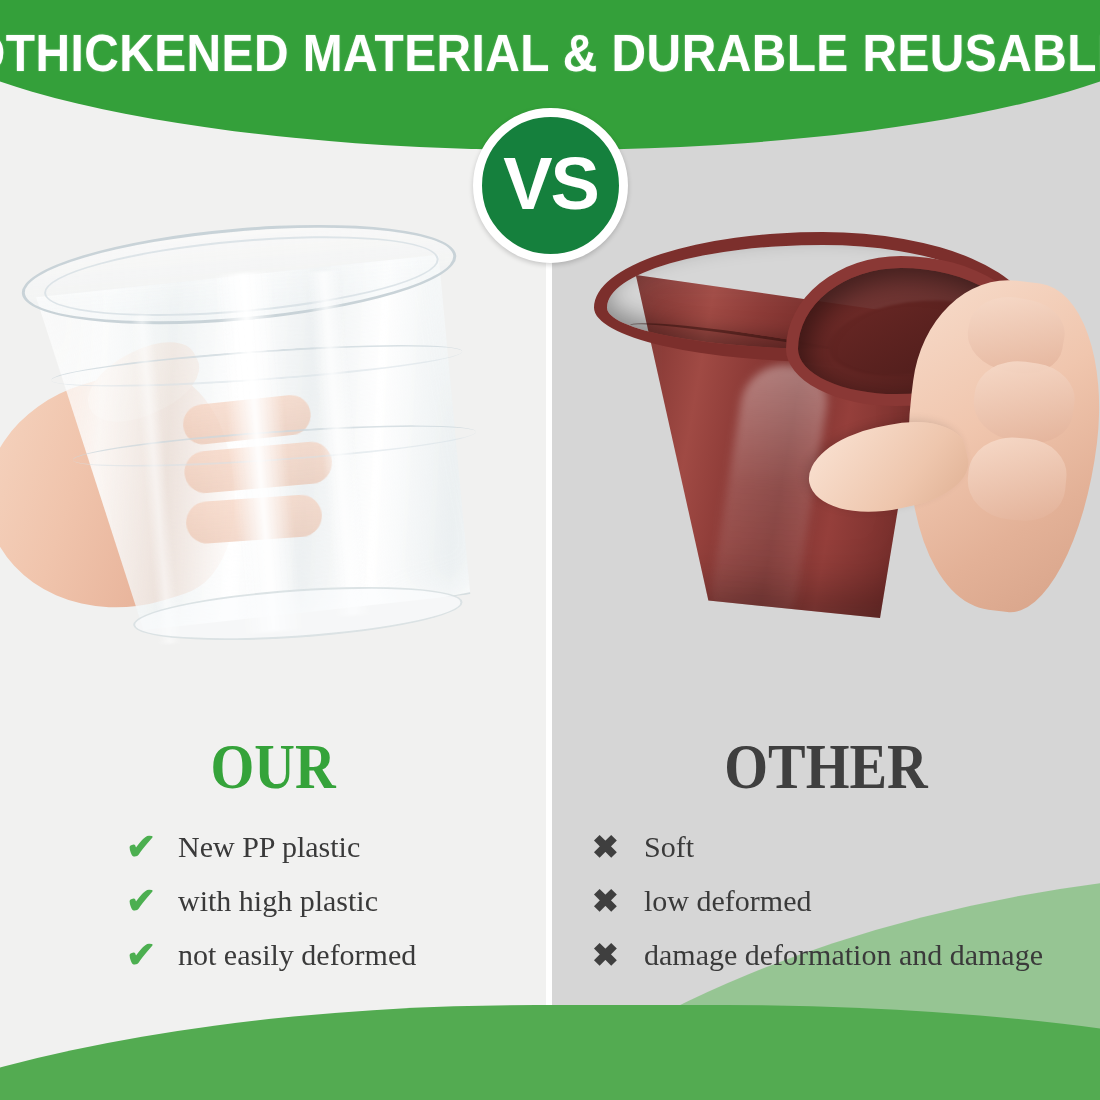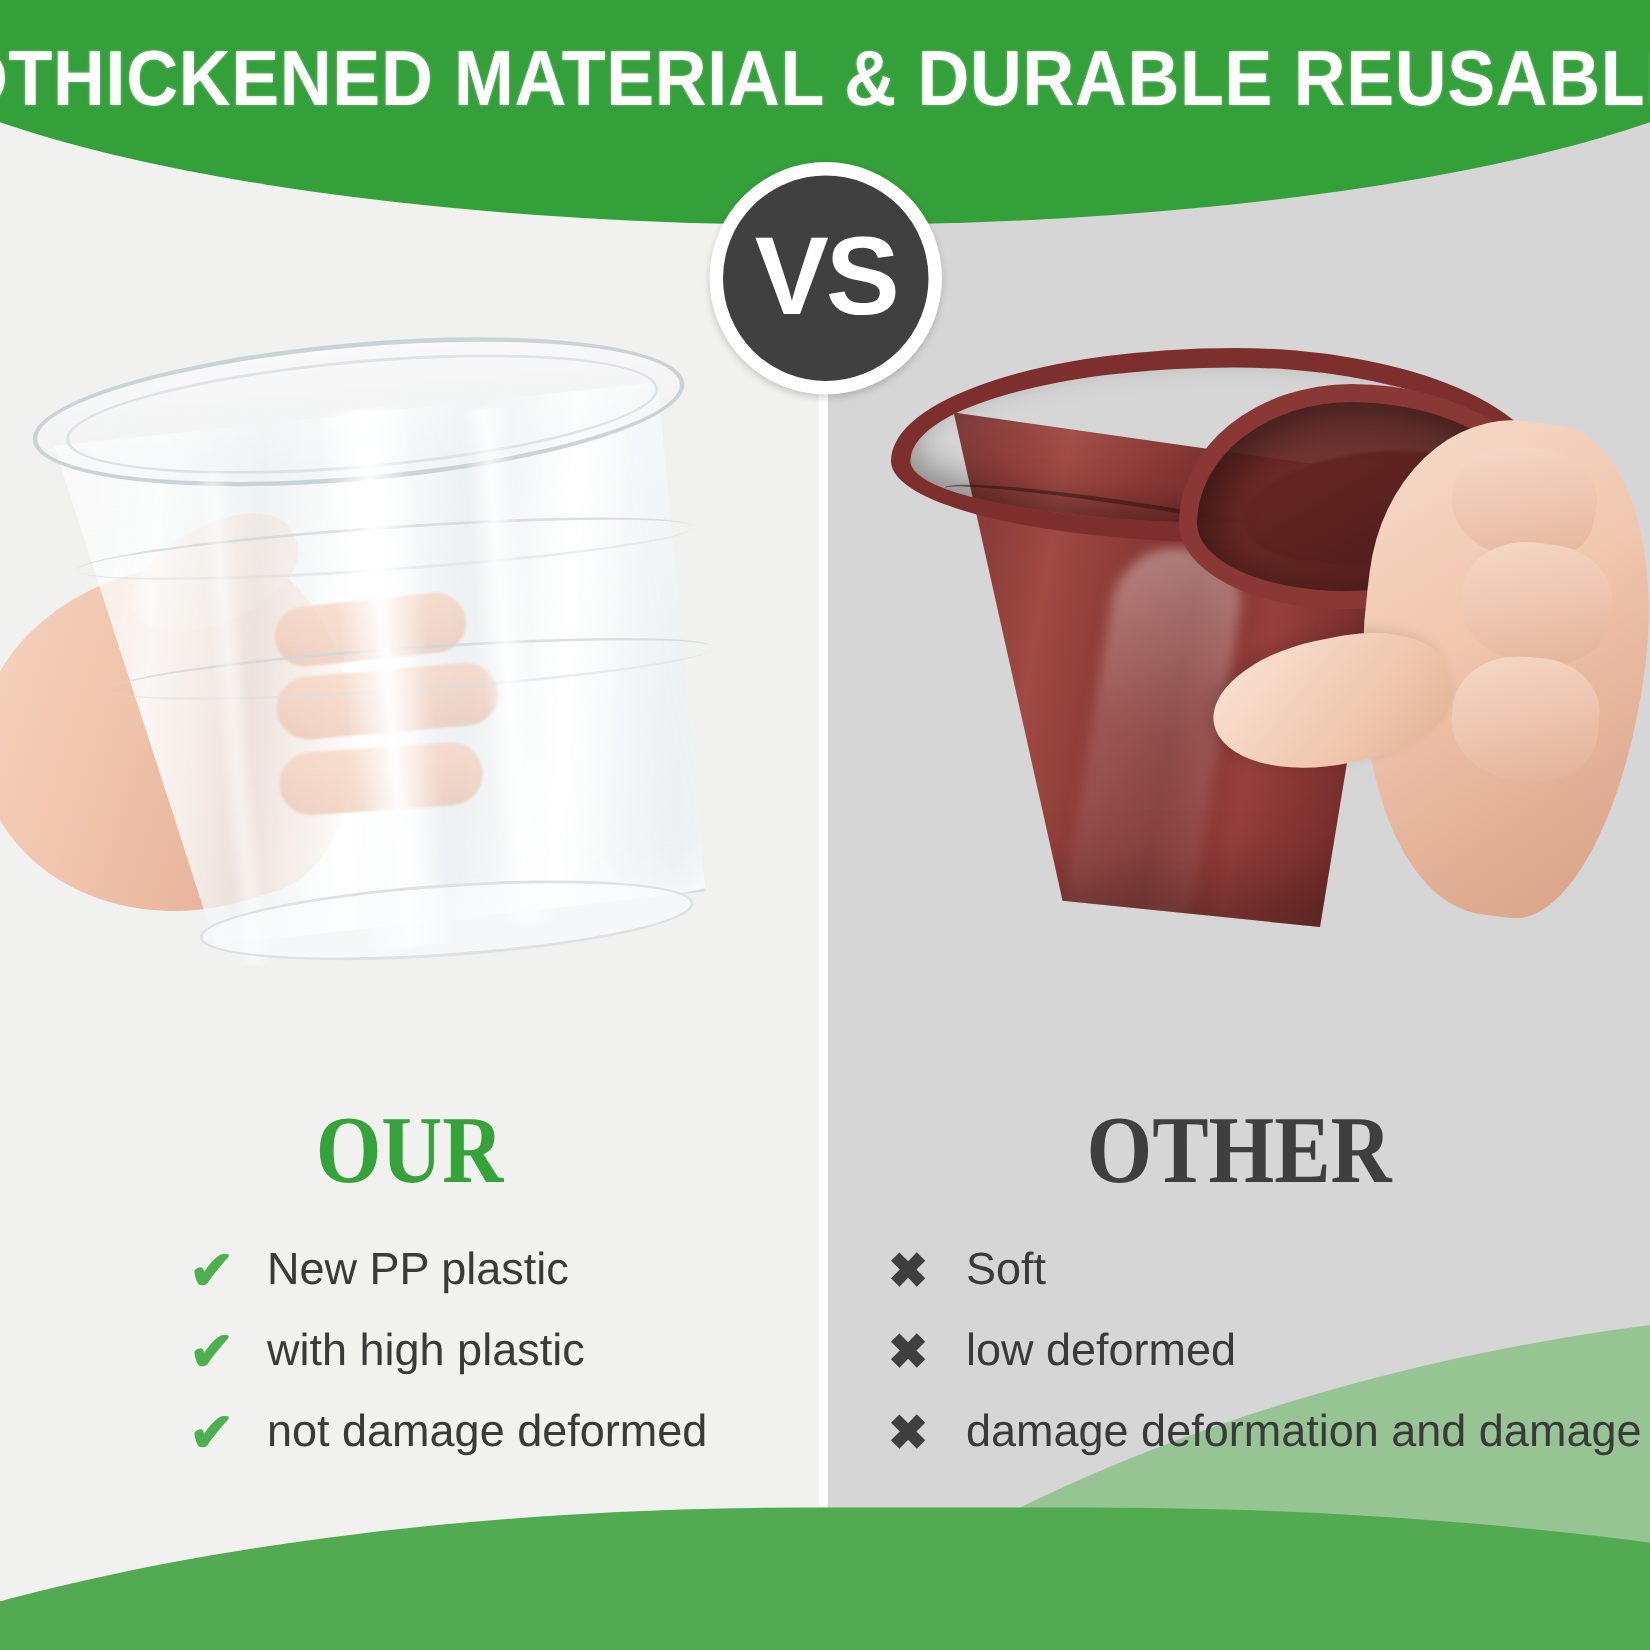--- a/index.html
+++ b/index.html
@@ -47,21 +47,21 @@
     white-space:nowrap;
     text-shadow:0 0 2px rgba(255,255,255,0.35);
   }
 
   
   #vs-badge {
     position:absolute; z-index:9;
     left:473px; top:108px;
     width:155px; height:155px;
     border-radius:50%;
-    background:#404040;
+    background:#15803d;
     border:9px solid #ffffff;
     display:flex; align-items:center; justify-content:center;
     box-shadow:0 2px 5px rgba(0,0,0,0.18);
   }
   #vs-label {
     color:#ffffff;
     font-family:"Liberation Sans", sans-serif;
     font-weight:bold;
     font-size:74px;
     line-height:1;
@@ -265,21 +265,21 @@
     margin-bottom:4px;
   }
   .bullet-mark {
     width:52px; flex:0 0 52px;
     font-size:36px; line-height:1;
     display:flex; align-items:center;
   }
   .mark-check { color:#4caf50; font-weight:bold; }
   .mark-cross { color:#3f3f3f; font-weight:bold; font-size:32px; }
   .bullet-text {
-    font-family:Liberation Sans, sans-serif;
+    font-family:Liberation Serif, serif;
     font-size:30px;
     color:#3a3a3a;
     white-space:nowrap;
   }
 
   
   #bottom-curve-light {
     position:absolute; z-index:4;
     left:300px; top:870px;
     width:1400px; height:620px;
@@ -357,21 +357,21 @@
     <div class="bullet-row">
       <span class="bullet-mark mark-check">✔</span>
       <span class="bullet-text">New PP plastic</span>
     </div>
     <div class="bullet-row">
       <span class="bullet-mark mark-check">✔</span>
       <span class="bullet-text">with high plastic</span>
     </div>
     <div class="bullet-row">
       <span class="bullet-mark mark-check">✔</span>
-      <span class="bullet-text">not damage deformed</span>
+      <span class="bullet-text">not easily deformed</span>
     </div>
   </div>
 
   <div class="bullet-list" id="bullets-other">
     <div class="bullet-row">
       <span class="bullet-mark mark-cross">✖</span>
       <span class="bullet-text">Soft</span>
     </div>
     <div class="bullet-row">
       <span class="bullet-mark mark-cross">✖</span>

